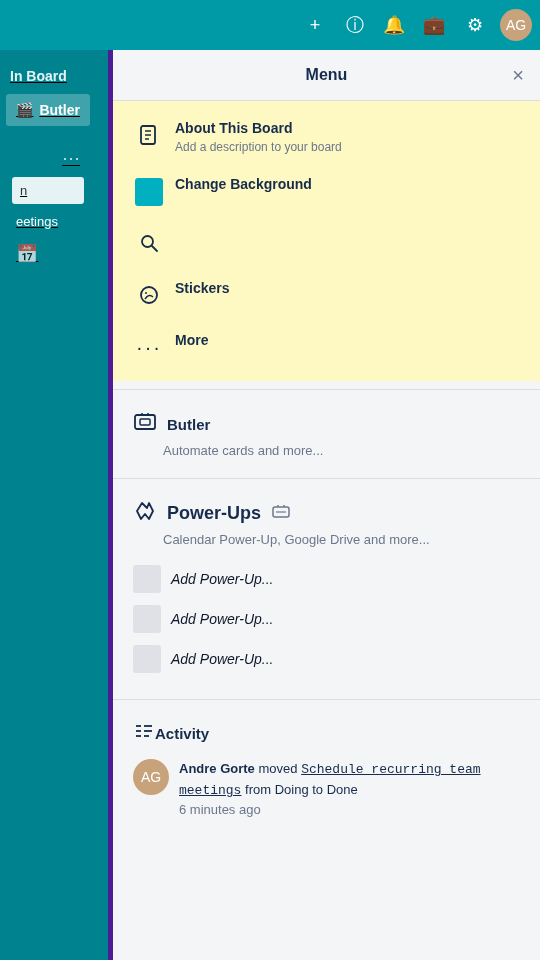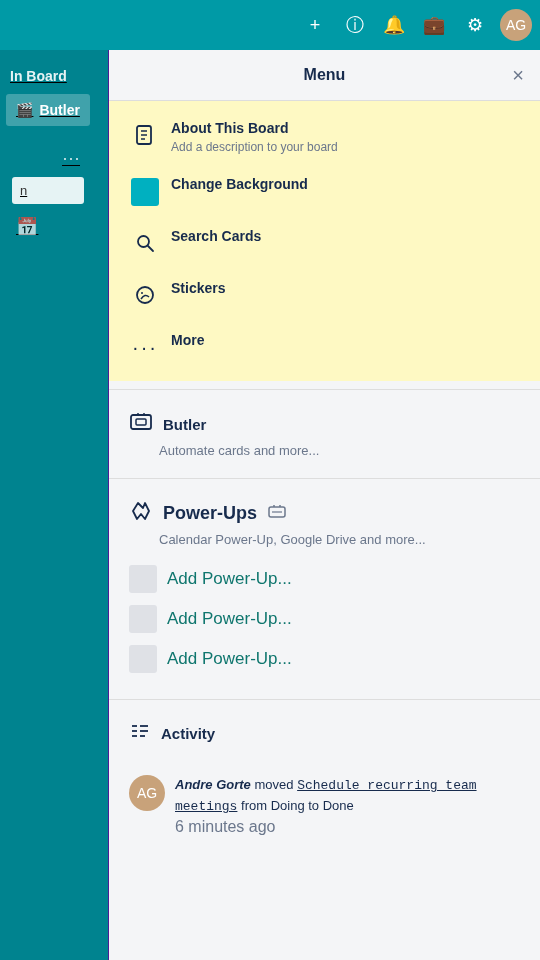--- a/index.html
+++ b/index.html
@@ -119,21 +119,21 @@
     
     .menu-panel {
       position: absolute;
       top: 50px;
       right: 0;
       width: 432px;
       height: 910px;
       background: #f4f5f7;
       z-index: 200;
       overflow-y: auto;
-      border-left: 1px solid #4c1d95;
+      border-left: 5px solid #4c1d95;
     }
 
     
     .menu-header {
       background: #f4f5f7;
       padding: 16px 20px;
       display: flex;
       align-items: center;
       justify-content: center;
       border-bottom: 1px solid #ddd;
@@ -259,34 +259,34 @@
       padding: 6px 0;
     }
     .powerup-add-icon {
       width: 28px;
       height: 28px;
       background: #dfe1e6;
       border-radius: 3px;
       flex-shrink: 0;
     }
     .powerup-add-label {
-      font-size: 17px;
-      color: #0f766e;
-      cursor: pointer;
+      font-size: 14px;
+      color: #0f172a;
+      cursor: pointer;
+      font-style: italic;
     }
 
     
     .activity-section {
       padding: 12px 20px;
     }
     .activity-header {
       display: flex;
       align-items: center;
-      gap: 10px;
-      margin-bottom: 28px;
+      margin-bottom: 12px;
     }
     .activity-icon {
       font-size: 18px;
       color: #172b4d;
     }
     .activity-title {
       font-size: 15px;
       font-weight: 700;
       color: #172b4d;
     }
@@ -310,30 +310,29 @@
     .activity-content {
       flex: 1;
     }
     .activity-text {
       font-size: 13px;
       color: #172b4d;
       line-height: 1.5;
     }
     .activity-text strong {
       font-weight: 700;
-      font-style: italic;
     }
     .activity-text a {
       color: #172b4d;
       text-decoration: underline;
       cursor: pointer;
       font-family: Liberation Mono, monospace;
     }
     .activity-time {
-      font-size: 16px;
+      font-size: 13px;
       color: #6b778c;
       margin-top: 2px;
     }
   </style>
 </head>
 <body>
 
 <div class="topbar">
   <div class="topbar-icon">
     <span>+</span>
@@ -357,20 +356,21 @@
 
 <div class="sidebar">
   <div class="sidebar-board-label">In Board</div>
   <div class="sidebar-butler">
     <span>🎬</span>
     <span>Butler</span>
   </div>
   <div class="sidebar-section">
     <div class="sidebar-ellipsis">···</div>
     <div class="sidebar-search">n</div>
+    <div class="sidebar-meetings">eetings</div>
     <div class="sidebar-calendar-icon">📅</div>
   </div>
 </div>
 
 <div class="menu-panel">
 
   <div class="menu-header">
     <span class="menu-title">Menu</span>
     <span class="menu-close">×</span>
   </div>
@@ -400,23 +400,20 @@
         <div class="menu-item-title">Change Background</div>
       </div>
     </div>
 
     <div class="menu-item">
       <div class="menu-item-icon">
         <svg width="20" height="20" viewBox="0 0 20 20" fill="none">
           <circle cx="8.5" cy="8.5" r="5.5" stroke="#172b4d" stroke-width="1.8" fill="none"></circle>
           <line x1="13" y1="13" x2="18" y2="18" stroke="#172b4d" stroke-width="1.8" stroke-linecap="round"></line>
         </svg>
-      </div>
-      <div class="menu-item-content">
-        <div class="menu-item-title">Search Cards</div>
       </div>
     </div>
 
     <div class="menu-item">
       <div class="menu-item-icon">
         <svg width="22" height="22" viewBox="0 0 22 22" fill="none">
           <circle cx="11" cy="11" r="8" stroke="#172b4d" stroke-width="1.8" fill="none"></circle>
           <path d="M7 15 Q11 9 15 13" stroke="#172b4d" stroke-width="1.5" fill="none"></path>
           <circle cx="8" cy="9" r="1" fill="#172b4d"></circle>
         </svg>

